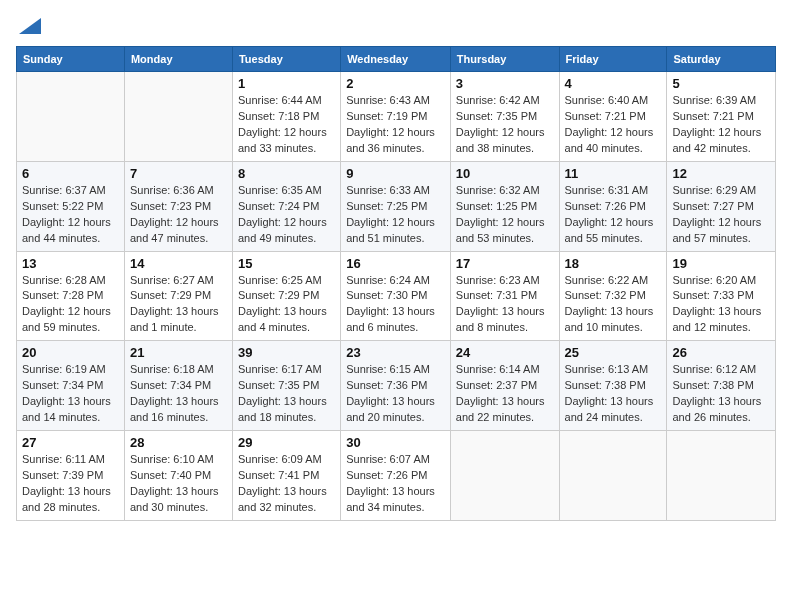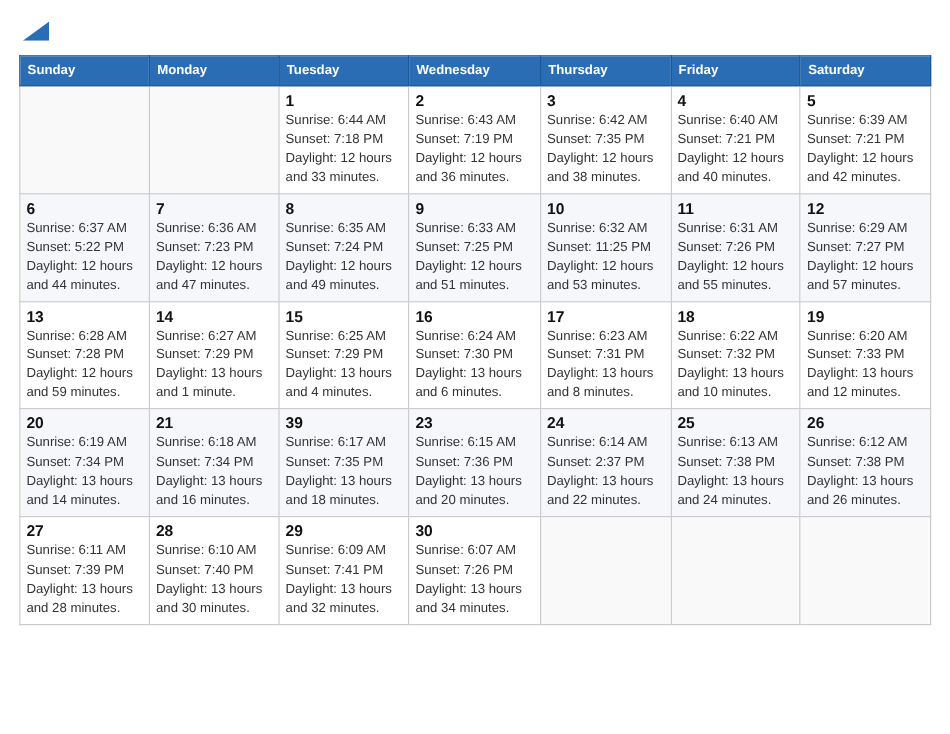--- a/index.html
+++ b/index.html
@@ -175,21 +175,21 @@
         </td>
         <td>
           <span class="day-number">9</span>
           <div class="day-info">Sunrise: 6:33 AM
 Sunset: 7:25 PM
 Daylight: 12 hours and 51 minutes.</div>
         </td>
         <td>
           <span class="day-number">10</span>
           <div class="day-info">Sunrise: 6:32 AM
-Sunset: 11:25 PM
+Sunset: 1:25 PM
 Daylight: 12 hours and 53 minutes.</div>
         </td>
         <td>
           <span class="day-number">11</span>
           <div class="day-info">Sunrise: 6:31 AM
 Sunset: 7:26 PM
 Daylight: 12 hours and 55 minutes.</div>
         </td>
         <td>
           <span class="day-number">12</span>

